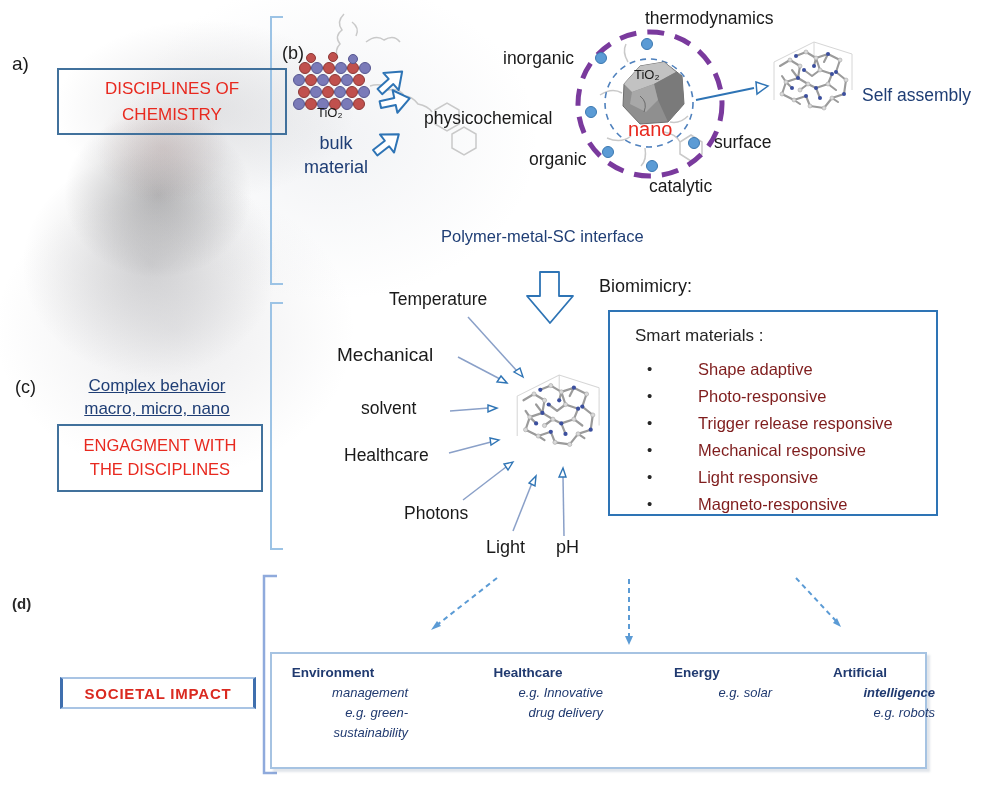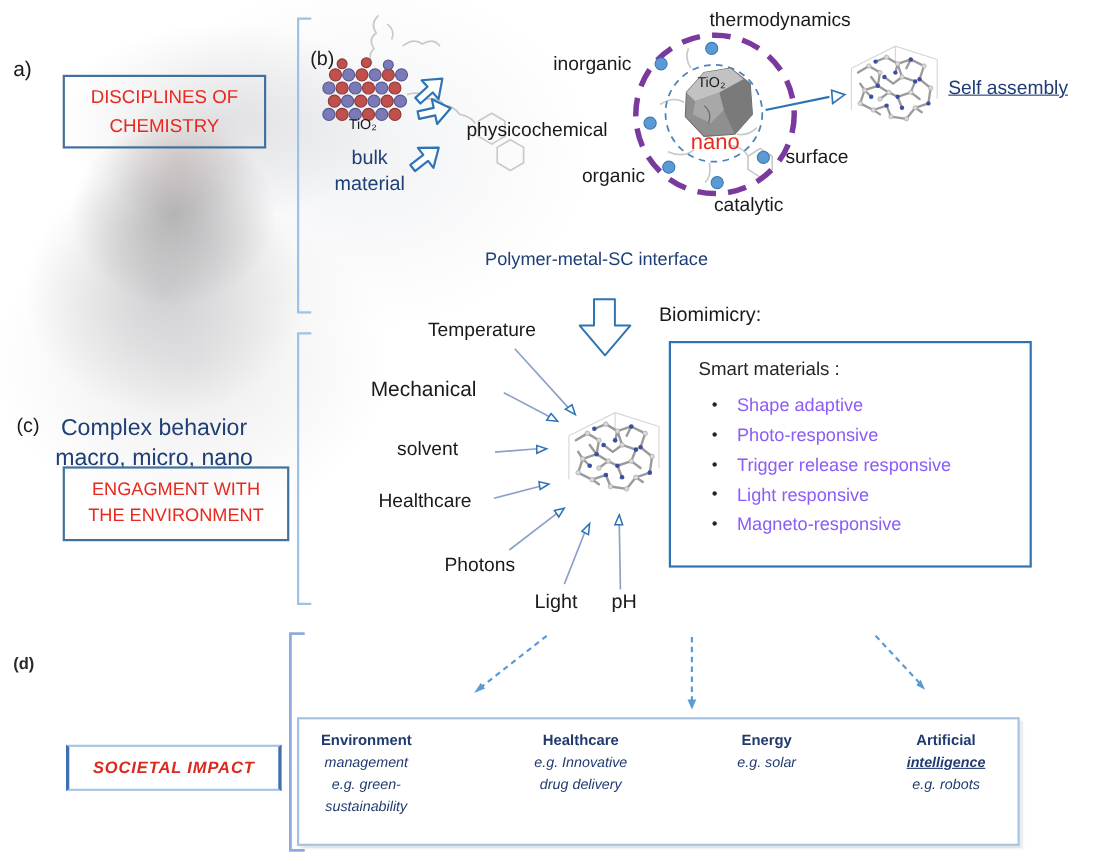--- a/index.html
+++ b/index.html
@@ -19,33 +19,33 @@
   .red{color:#e8291f;}
   .ctr{text-align:center;}
   .blur1{filter:blur(0.55px);}
   .blur2{filter:blur(0.7px);}
   .outline-box{position:absolute;border:2px solid #41719c;box-sizing:border-box;
      display:flex;flex-direction:column;justify-content:center;text-align:center;}
   #smart-box{position:absolute;left:608px;top:310px;width:330px;height:206px;
      border:2px solid #2e74b5;box-sizing:border-box;background:transparent;}
   #smart-title{position:absolute;left:25px;top:14px;font-size:17px;color:#262626;}
   #smart-list{position:absolute;left:0;top:48px;width:100%;}
-  .smart-row{position:relative;height:27px;font-size:16.5px;color:#8b5cf6;padding-left:60px;}
+  .smart-row{position:relative;height:27px;font-size:16.5px;color:#7f1d1d;padding-left:88px;}
   .smart-row::before{content:"\2022";position:absolute;left:37px;top:0;font-size:15px;color:#262626;}
-  #societal-box{position:absolute;left:60px;top:677px;width:196px;height:42px;box-sizing:border-box;
+  #societal-box{position:absolute;left:60px;top:677px;width:196px;height:32px;box-sizing:border-box;
      border-left:3px solid #3f6fae;border-right:3px solid #3f6fae;
      border-top:2px solid #a9c4e4;border-bottom:2px solid #a9c4e4;
-     display:flex;align-items:center;justify-content:center;font-style:italic;}
+     display:flex;align-items:center;justify-content:center;}
   #impact-text{font-size:15px;font-weight:bold;letter-spacing:0.8px;color:#da2a20;}
   #bottom-box{position:absolute;left:270px;top:652px;width:657px;height:117px;box-sizing:border-box;
      border:2px solid #a6c3e2;background:#fff;box-shadow:3px 3px 2px rgba(90,110,140,0.18);}
   .col{position:absolute;top:663px;width:150px;text-align:center;color:#203a70;}
   .col .ttl{display:block;font-size:13.5px;font-weight:bold;line-height:20px;}
-  .col .ln{display:block;font-size:13px;font-style:italic;line-height:20px;}
-  .col .ln.bold{font-weight:bold;text-decoration:underline;}
+  .col .ln{display:block;font-size:13px;font-style:italic;line-height:20px;text-align:right;}
+  .col .ln.bold{font-weight:bold;}
 </style>
 </head>
 <body>
 
 <div id="stage">
   <div class="blob"></div>
 
   <svg width="1000" height="786" viewBox="0 0 1000 786">
     <defs>
       <g id="mol">
@@ -197,68 +197,69 @@
       <polygon points="431,630 437,621 441,626" fill="#5b9bd5"></polygon>
       <line x1="629" y1="579" x2="629" y2="637" stroke="#5b9bd5" stroke-width="2" stroke-dasharray="5 4"></line>
       <polygon points="629,645 625,636 633,636" fill="#5b9bd5"></polygon>
       <line x1="796" y1="578" x2="836" y2="621" stroke="#5b9bd5" stroke-width="2" stroke-dasharray="5 4"></line>
       <polygon points="841,627 833,623 837,618" fill="#5b9bd5"></polygon>
     </g>
   </svg>
 
   <div class="lbl" style="left:12px;top:53px;font-size:19px;">a)</div>
 
-  <div class="outline-box" style="left:57px;top:68px;width:185px;height:67px;">
+  <div class="outline-box" style="left:57px;top:68px;width:230px;height:67px;">
     <span class="red" style="font-size:17px;line-height:1.5;">DISCIPLINES OF</span>
     <span class="red" style="font-size:17px;line-height:1.5;">CHEMISTRY</span>
   </div>
 
   <div class="lbl" style="left:282px;top:43px;font-size:18px;">(b)</div>
   <div class="lbl" style="left:317px;top:105px;font-size:13px;">TiO₂</div>
   <div class="lbl navy ctr" style="left:288px;top:131px;width:96px;font-size:18px;line-height:1.35;">
     <span style="display:block;">bulk</span>
     <span style="display:block;">material</span>
   </div>
   <div class="lbl" style="left:424px;top:108px;font-size:17.5px;text-align:right;">physicochemical</div>
   <div class="lbl" style="left:503px;top:48px;font-size:17.5px;">inorganic</div>
   <div class="lbl" style="left:529px;top:149px;font-size:17.5px;">organic</div>
   <div class="lbl" style="left:645px;top:8px;font-size:17.5px;">thermodynamics</div>
   <div class="lbl" style="left:714px;top:132px;font-size:17.5px;">surface</div>
   <div class="lbl" style="left:649px;top:176px;font-size:17.5px;">catalytic</div>
   <div class="lbl" style="left:634px;top:67px;font-size:13px;">TiO₂</div>
   <div class="lbl red" style="left:628px;top:118px;font-size:20px;">nano</div>
-  <div class="lbl navy" style="left:862px;top:69px;font-size:17.5px;text-decoration:underline;">Self assembly</div>
+  <div class="lbl navy" style="left:862px;top:85px;font-size:17.5px;">Self assembly</div>
 
   <div class="lbl navy" style="left:441px;top:227px;font-size:16.5px;">Polymer-metal-SC interface</div>
   <div class="lbl" style="left:599px;top:276px;font-size:18px;">Biomimicry:</div>
 
   <div class="lbl" style="left:15px;top:377px;font-size:18px;">(c)</div>
-  <div class="lbl navy ctr" style="left:35px;top:375px;width:210px;font-size:21px;line-height:1.35;">
+  <div class="lbl navy ctr" style="left:52px;top:375px;width:210px;font-size:17px;line-height:1.35;text-decoration:underline;">
     <span style="display:block;">Complex behavior</span>
     <span style="display:block;">macro, micro, nano</span>
   </div>
   <div class="outline-box" style="left:57px;top:424px;width:206px;height:68px;">
     <span class="red" style="font-size:16.5px;line-height:1.45;">ENGAGMENT WITH</span>
-    <span class="red" style="font-size:16.5px;line-height:1.45;">THE ENVIRONMENT</span>
+    <span class="red" style="font-size:16.5px;line-height:1.45;">THE DISCIPLINES</span>
   </div>
 
   <div class="lbl" style="left:389px;top:289px;font-size:17.5px;">Temperature</div>
   <div class="lbl" style="left:337px;top:344px;font-size:19px;">Mechanical</div>
   <div class="lbl" style="left:361px;top:398px;font-size:17.5px;">solvent</div>
   <div class="lbl" style="left:344px;top:445px;font-size:17.5px;">Healthcare</div>
   <div class="lbl" style="left:404px;top:503px;font-size:17.5px;">Photons</div>
   <div class="lbl" style="left:486px;top:537px;font-size:18px;">Light</div>
   <div class="lbl" style="left:556px;top:537px;font-size:18px;">pH</div>
 
   <div id="smart-box">
     <div id="smart-title">Smart materials :</div>
     <div id="smart-list">
       <div class="smart-row"><span>Shape adaptive</span></div>
       <div class="smart-row"><span>Photo-responsive</span></div>
       <div class="smart-row"><span>Trigger release responsive</span></div>
+      <div class="smart-row"><span>Mechanical responsive</span></div>
       <div class="smart-row"><span>Light responsive</span></div>
       <div class="smart-row"><span>Magneto-responsive</span></div>
     </div>
   </div>
 
   <div class="lbl blur2" style="left:12px;top:595px;font-size:15px;font-weight:bold;color:#2a2a2a;">(d)</div>
 
   <div id="societal-box">
     <span id="impact-text" class="blur1">SOCIETAL IMPACT</span>
   </div>

